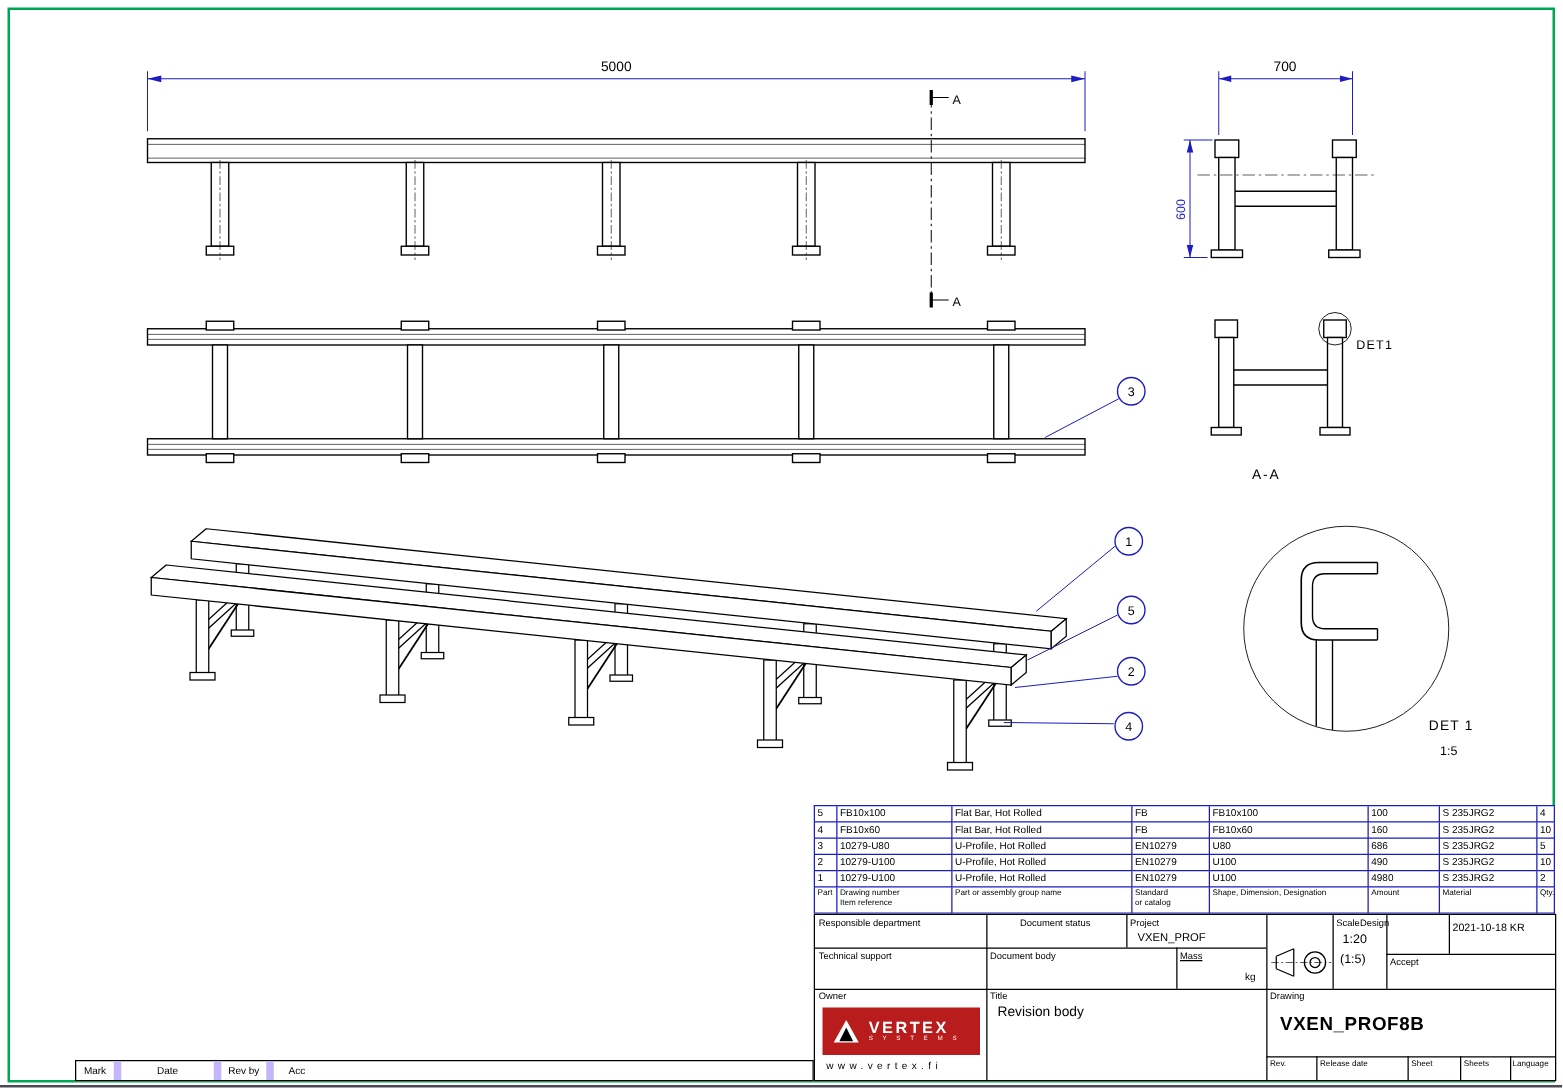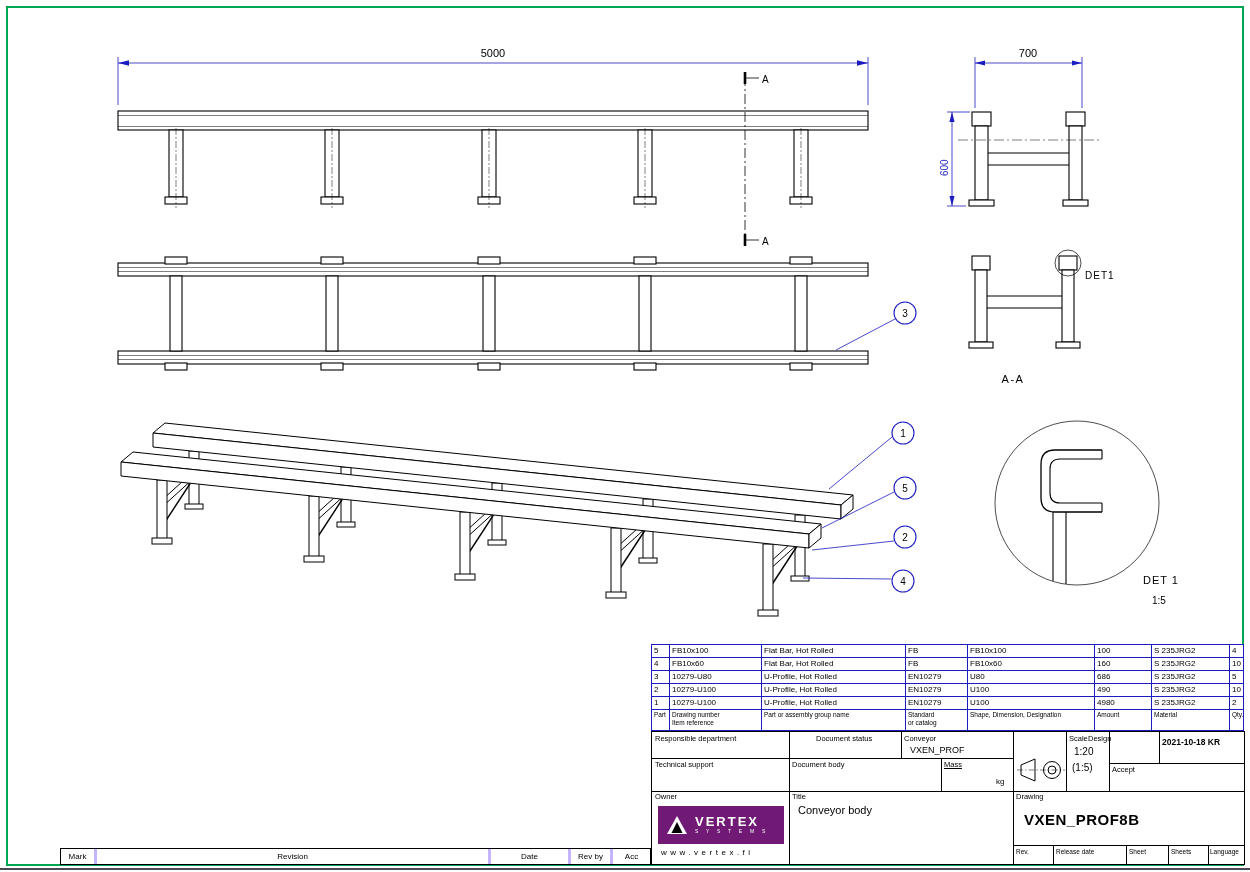--- a/index.html
+++ b/index.html
@@ -23,35 +23,35 @@
 
   
   .tb{position:absolute;left:651px;top:731px;width:594px;height:134px;
       border:1px solid #000;box-sizing:border-box;background:#fff;}
   .tb .v{position:absolute;width:1px;background:#000;}
   .tb .h{position:absolute;height:1px;background:#000;}
   .lab{position:absolute;font-size:7.5px;line-height:8px;white-space:nowrap;}
   .val-project{position:absolute;left:258px;top:13px;font-size:9px;}
   .val-scale{position:absolute;left:422px;top:14px;font-size:10px;}
   .val-scale2{position:absolute;left:420px;top:30px;font-size:10px;}
-  .val-design{position:absolute;left:510px;top:5px;font-size:8.5px;font-weight:bold;}
+  .val-design{position:absolute;left:510px;top:5px;font-size:8.5px;}
   .val-kg{position:absolute;left:344px;top:45px;font-size:8px;}
   .val-title{position:absolute;left:146px;top:72px;font-size:11px;}
   .val-drawing{position:absolute;left:372px;top:79px;font-size:15px;font-weight:bold;letter-spacing:.5px;}
   .lab-small{font-size:6.5px;}
-  .logo{position:absolute;left:6px;top:74px;width:126px;height:38px;background:#701a75;color:#fff;
+  .logo{position:absolute;left:6px;top:74px;width:126px;height:38px;background:#b91c1c;color:#fff;
         display:flex;align-items:center;gap:7px;padding:0 8px;box-sizing:border-box;}
   .logo-name{font-size:13px;font-weight:bold;letter-spacing:2px;line-height:13px;}
   .logo-sub{font-size:5px;letter-spacing:3.2px;line-height:7px;}
   .url{position:absolute;left:9px;top:116px;font-size:8px;letter-spacing:3.5px;white-space:nowrap;}
 
   
   .strip{position:absolute;left:60px;top:848px;width:591px;height:17px;border:1px solid #000;
          box-sizing:border-box;display:flex;background:#fff;}
-  .scell{border-right:3px solid #c4b5fd;font-size:8px;line-height:15px;text-align:center;
+  .scell{border-right:6px solid #c4b5fd;font-size:8px;line-height:15px;text-align:center;
          box-sizing:border-box;overflow:hidden;white-space:nowrap;}
   .scell:last-child{border-right:none;}
 </style>
 </head>
 <body>
 
 <div class="page">
   <div class="frame"></div>
 
   <svg width="1250" height="632" style="position:absolute;left:0;top:0;">
@@ -329,21 +329,21 @@
     <div class="v" style="left:474px;top:113px;height:19px;"></div>
     <div class="v" style="left:516px;top:113px;height:19px;"></div>
     <div class="v" style="left:556px;top:113px;height:19px;"></div>
     <div class="h" style="top:26px;left:0;width:361px;"></div>
     <div class="h" style="top:31px;left:457px;width:135px;"></div>
     <div class="h" style="top:59px;left:0;width:592px;"></div>
     <div class="h" style="top:113px;left:361px;width:231px;"></div>
 
     <span class="lab" style="left:3px;top:3px;">Responsible department</span>
     <span class="lab" style="left:140px;top:3px;padding-left:24px;">Document status</span>
-    <span class="lab" style="left:252px;top:3px;">Conveyor</span>
+    <span class="lab" style="left:252px;top:3px;">Project</span>
     <span class="val-project">VXEN_PROF</span>
     <span class="lab" style="left:417px;top:3px;">Scale</span>
     <span class="val-scale">1:20</span>
     <span class="val-scale2">(1:5)</span>
     <span class="lab" style="left:436px;top:3px;">Design</span>
     <span class="val-design">2021-10-18 KR</span>
     <span class="lab" style="left:3px;top:29px;">Technical support</span>
     <span class="lab" style="left:140px;top:29px;">Document body</span>
     <span class="lab" style="left:292px;top:29px;text-decoration:underline;">Mass</span>
     <span class="val-kg">kg</span>
@@ -366,33 +366,32 @@
         <polygon points="11,7 16.5,18 5.5,18" fill="#000"></polygon>
       </svg>
       <div>
         <div class="logo-name">VERTEX</div>
         <div class="logo-sub">S Y S T E M S</div>
       </div>
     </div>
     <span class="url">www.vertex.fi</span>
 
     <span class="lab" style="left:140px;top:61px;">Title</span>
-    <span class="val-title">Conveyor body</span>
+    <span class="val-title">Revision body</span>
     <span class="lab" style="left:364px;top:61px;">Drawing</span>
     <span class="val-drawing">VXEN_PROF8B</span>
 
     <span class="lab lab-small" style="left:364px;top:116px;">Rev.</span>
     <span class="lab lab-small" style="left:404px;top:116px;">Release date</span>
     <span class="lab lab-small" style="left:477px;top:116px;">Sheet</span>
     <span class="lab lab-small" style="left:519px;top:116px;">Sheets</span>
     <span class="lab lab-small" style="left:558px;top:116px;">Language</span>
   </div>
 
   <div class="strip">
     <div class="scell" style="width:36px;">Mark</div>
-    <div class="scell" style="width:394px;">Revision</div>
     <div class="scell" style="width:80px;">Date</div>
     <div class="scell" style="width:42px;">Rev by</div>
     <div class="scell" style="width:37px;">Acc</div>
   </div>
 
   <div class="bottom-line"></div>
 </div>
 
 </body></html>

